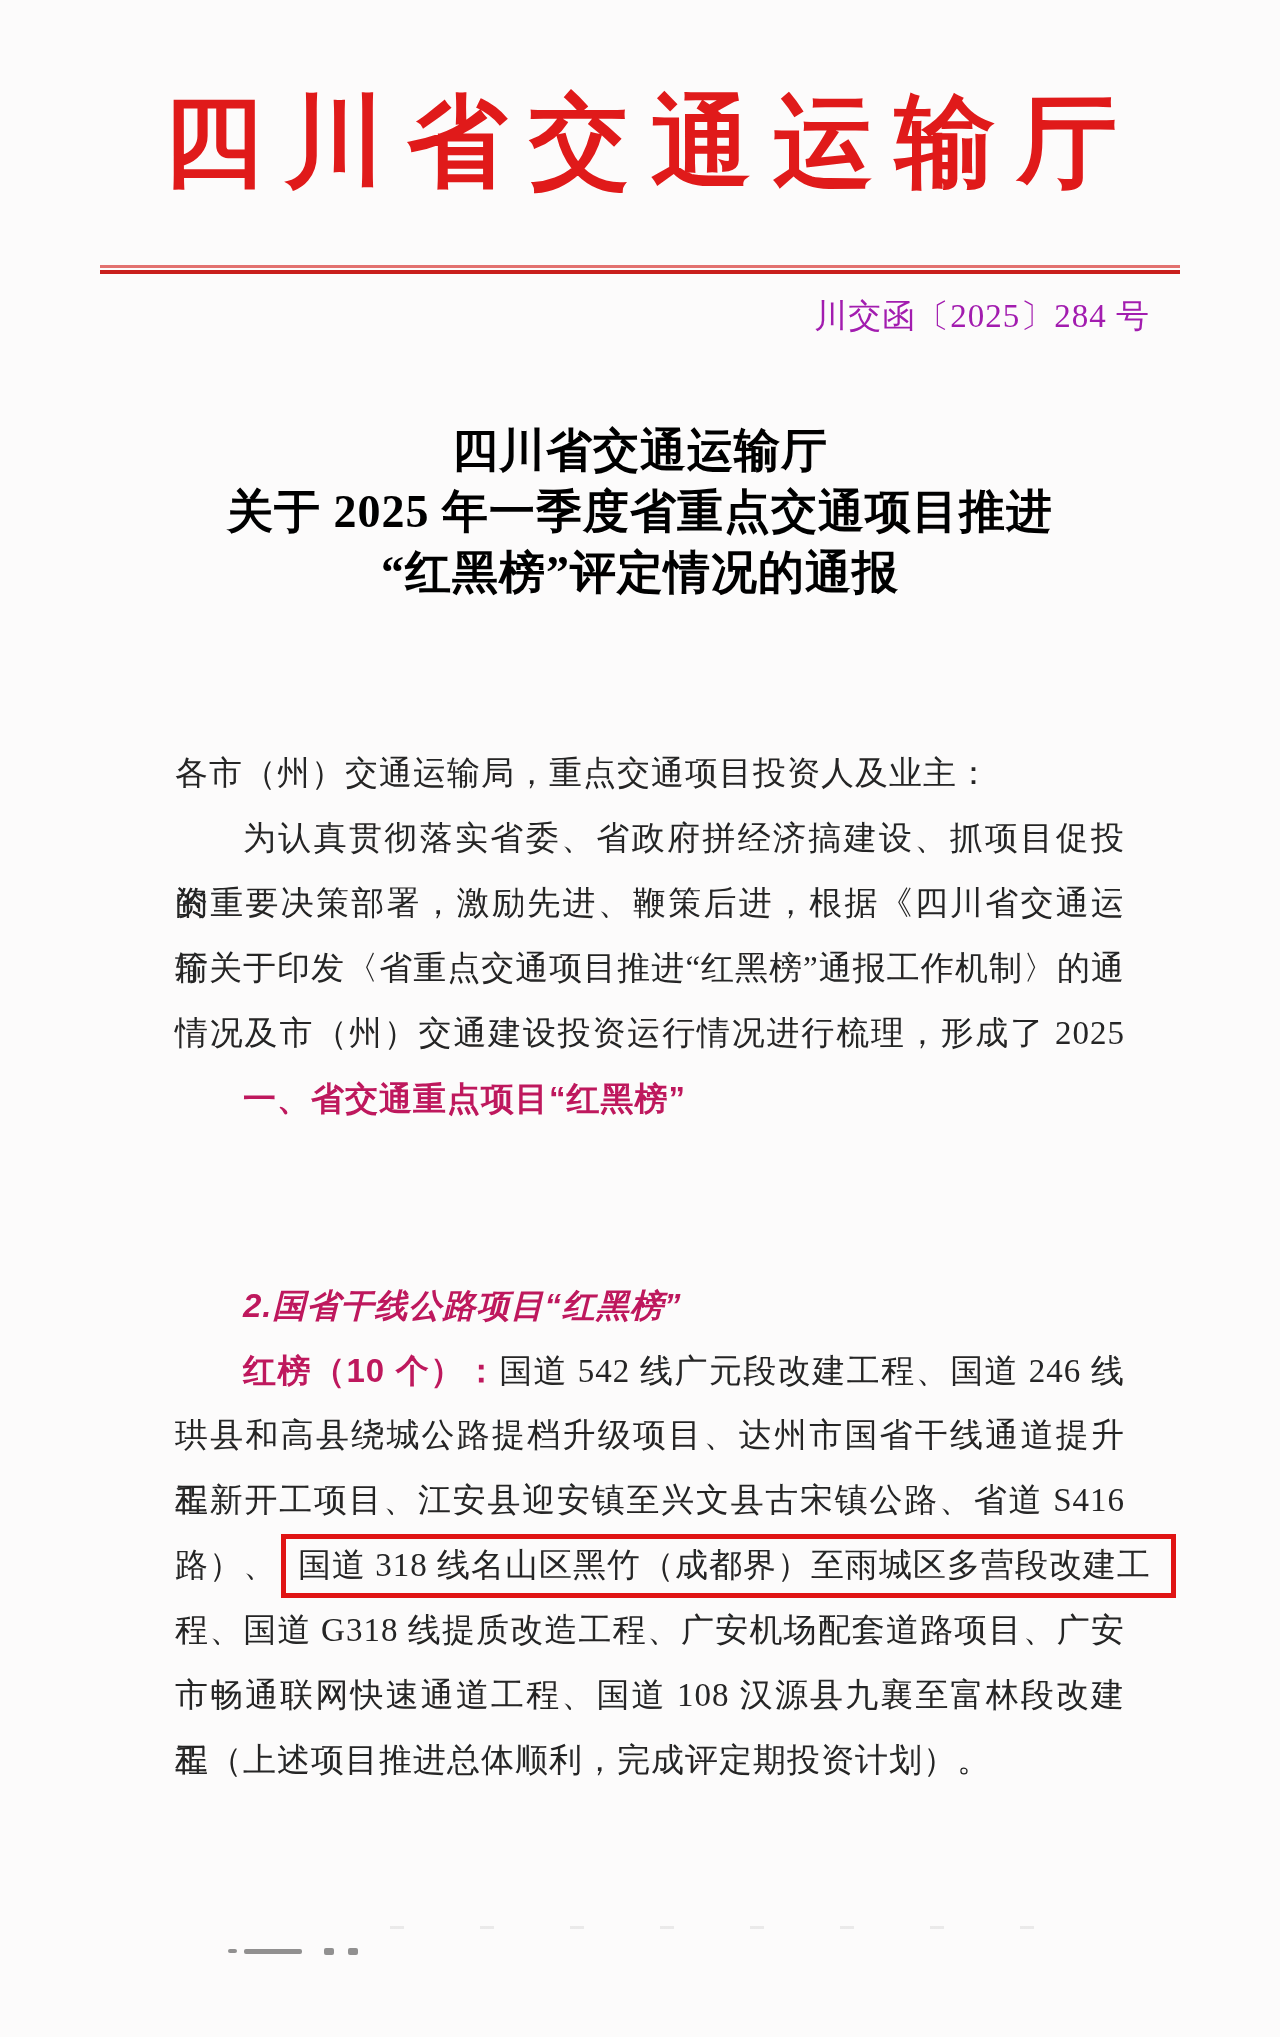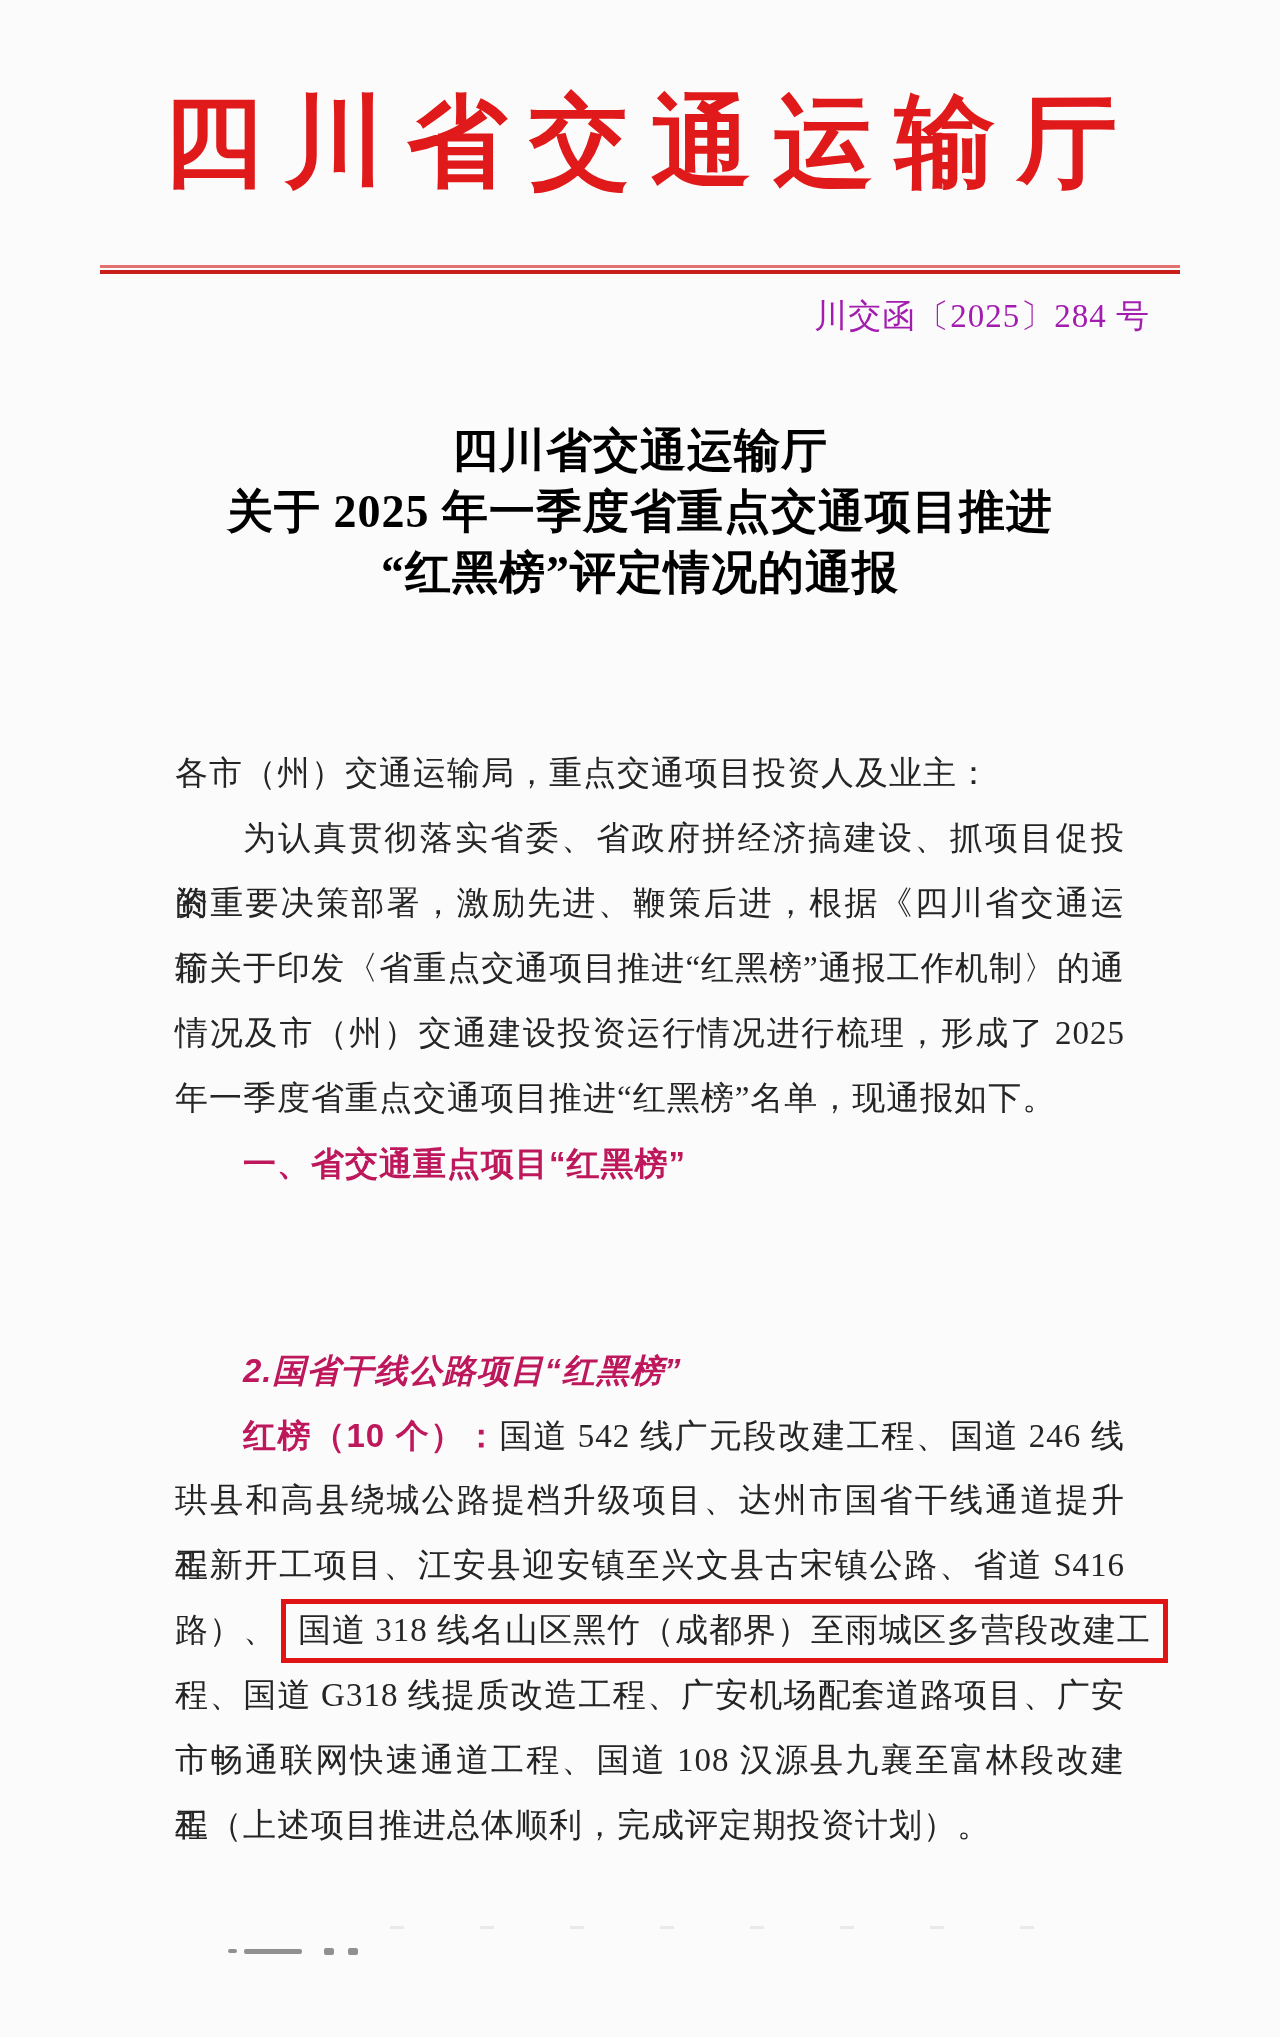--- a/index.html
+++ b/index.html
@@ -53,21 +53,21 @@
     font-family:"Liberation Sans","DejaVu Sans",sans-serif;
     font-weight:bold;color:#be185d;
   }
   .h2gap{margin-top:142px;font-style:italic;}
   
   .hl-line{display:flex;align-items:center;white-space:nowrap;}
   .hl-pre{flex:0 0 auto;}
   .hl-box{
     flex:1 1 auto;
     border:5px solid #e01414;
-    padding:4px 12px 6px 12px;
+    padding:4px 20px 6px 12px;
     margin:0 -18px 0 4px;
     line-height:44px;
     white-space:nowrap;
     overflow:visible;
   }
   
   .faint-row{
     position:absolute;top:1926px;left:390px;width:720px;height:3px;
     background:repeating-linear-gradient(90deg,#9a9a9a 0 14px,transparent 14px 90px);
     opacity:.18;
@@ -101,21 +101,20 @@
   </div>
 
   <div class="content">
 
     <div class="bl">各市（州）交通运输局，重点交通项目投资人及业主：</div>
 
     <div class="bl j ind">为认真贯彻落实省委、省政府拼经济搞建设、抓项目促投资</div>
     <div class="bl j">的重要决策部署，激励先进、鞭策后进，根据《四川省交通运输</div>
     <div class="bl j">厅关于印发〈省重点交通项目推进“红黑榜”通报工作机制〉的通</div>
     <div class="bl j">情况及市（州）交通建设投资运行情况进行梳理，形成了 2025</div>
-    <div class="bl">年一季度省重点交通项目推进“红黑榜”名单，现通报如下。</div>
 
     <div class="bl hei ind">一、省交通重点项目“红黑榜”</div>
 
     <div class="bl hei ind h2gap">2.国省干线公路项目“红黑榜”</div>
 
     <div class="bl j ind">
       <span class="hei">红榜（10 个）：</span><span>国道 542 线广元段改建工程、国道 246 线</span>
     </div>
 
     <div class="bl j">珙县和高县绕城公路提档升级项目、达州市国省干线通道提升工</div>

